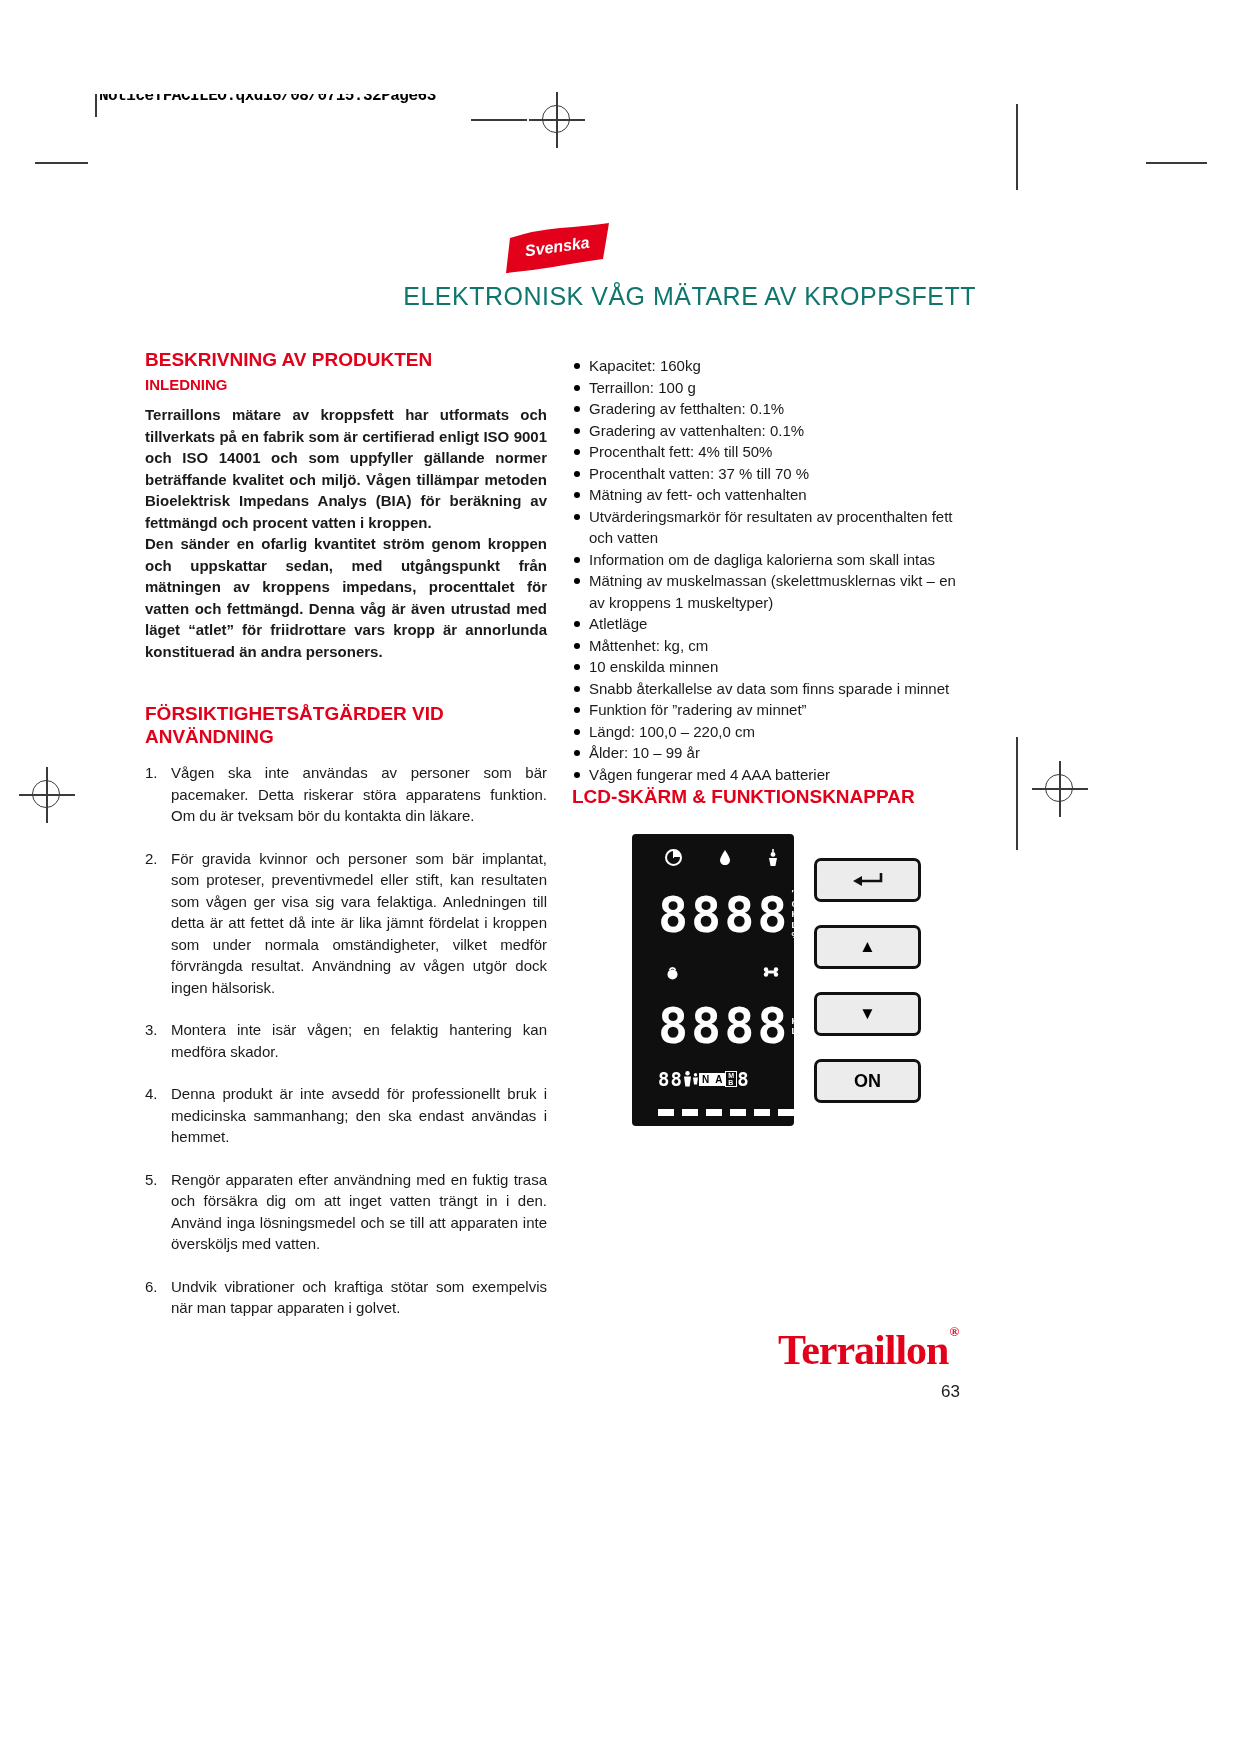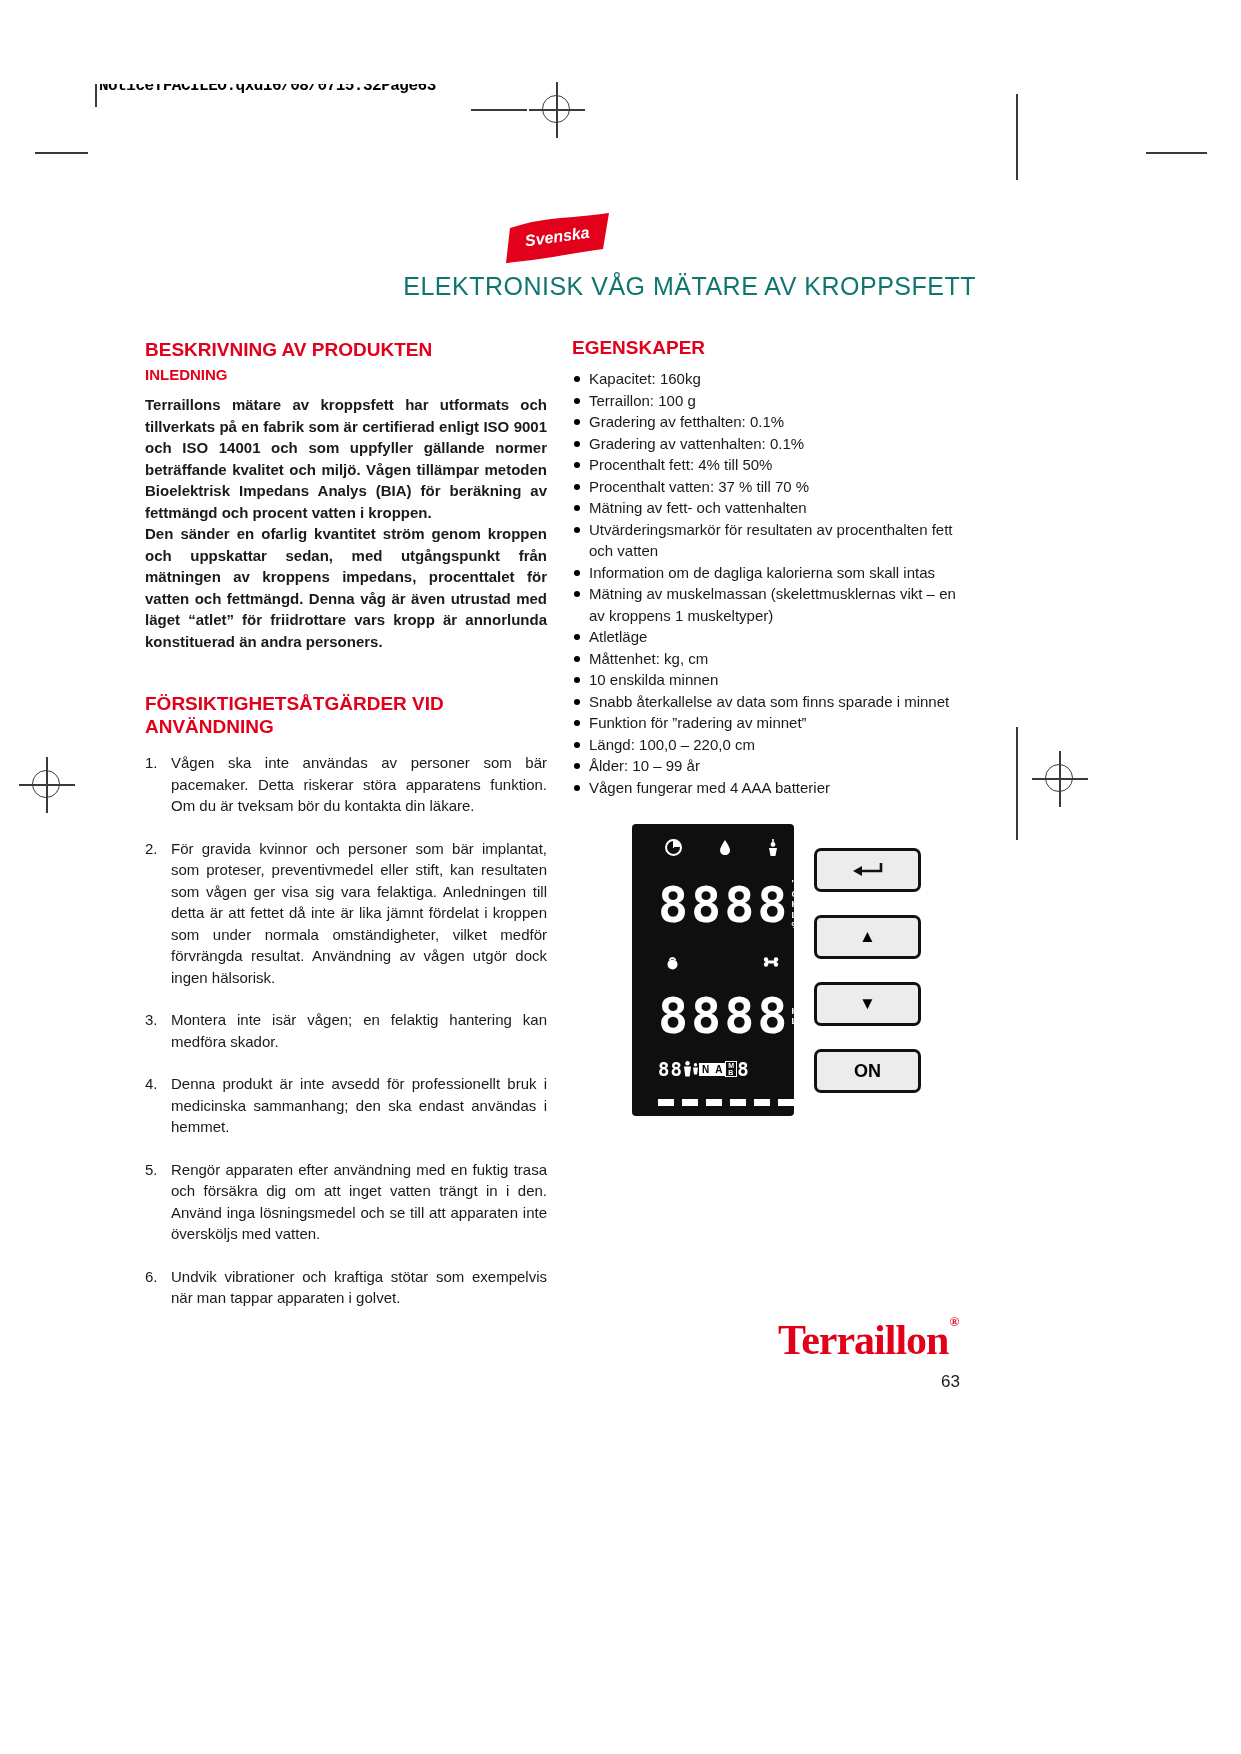--- a/index.html
+++ b/index.html
@@ -5,21 +5,21 @@
   :root{
     --red:#e2001a;
     --ink:#1a1a1a;
     --lcd:#0f0f0f;
     --btnface:#ececec;
     --mark:#3a3a3a;
   }
   html,body{margin:0;padding:0;background:#fff;}
   .page{
     position:relative;width:1241px;height:1491px;background:#fff;
-    font-family:"Liberation Sans",sans-serif;color:var(--ink);overflow:hidden;
+    font-family:"Liberation Sans",sans-serif;color:var(--ink);overflow:hidden;margin-top:10px;
   }
 
   
   .hline,.vline{position:absolute;background:var(--mark);}
   .hline{height:1.5px;}
   .vline{width:1.5px;}
   .regmark{position:absolute;width:56px;height:56px;}
   .regmark .rm-circle{position:absolute;left:13px;top:13px;width:26px;height:26px;border:1.5px solid var(--mark);border-radius:50%;}
   .regmark .rm-h{position:absolute;left:0;top:27px;width:56px;height:1.5px;background:var(--mark);}
   .regmark .rm-v{position:absolute;top:0;left:27px;width:1.5px;height:56px;background:var(--mark);}
@@ -199,21 +199,20 @@
 
           <div class="num-item">
             <span class="num">6.</span>
             <div class="num-text">Undvik vibrationer och kraftiga stötar som exempelvis när man tappar apparaten i golvet.</div>
           </div>
         </div>
     </div>
   </div>
 
   <div class="right-col">
-    <h2 class="red">EGENSKAPER</h2>
 
     <ul class="features">
 
         <li>Kapacitet: 160kg</li>
 
         <li>Terraillon: 100 g</li>
 
         <li>Gradering av fetthalten: 0.1%</li>
 
         <li>Gradering av vattenhalten: 0.1%</li>
@@ -241,20 +240,21 @@
 
         <li>Funktion för ”radering av minnet”</li>
 
         <li>Längd: 100,0 – 220,0 cm</li>
 
         <li>Ålder: 10 – 99 år</li>
 
         <li>Vågen fungerar med 4 AAA batterier</li>
       </ul>
 
+    <h2 class="red lcd-heading">LCD-SKÄRM &amp; FUNKTIONSKNAPPAR</h2>
 
     <div class="lcd-figure">
 
       <div class="lcd-panel">
 
         <div class="lcd-icon-row">
           <span class="icon">
               <span class="clock-shape"></span>
             </span>
           <span class="icon">

